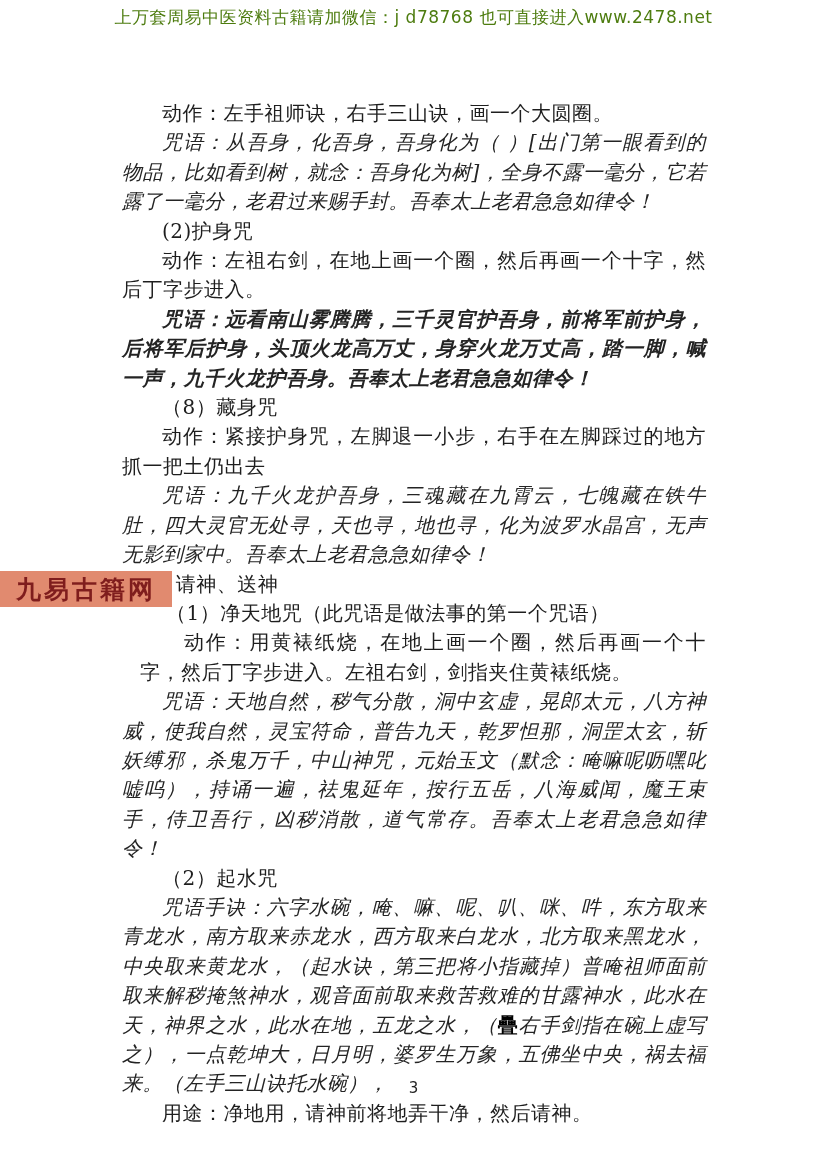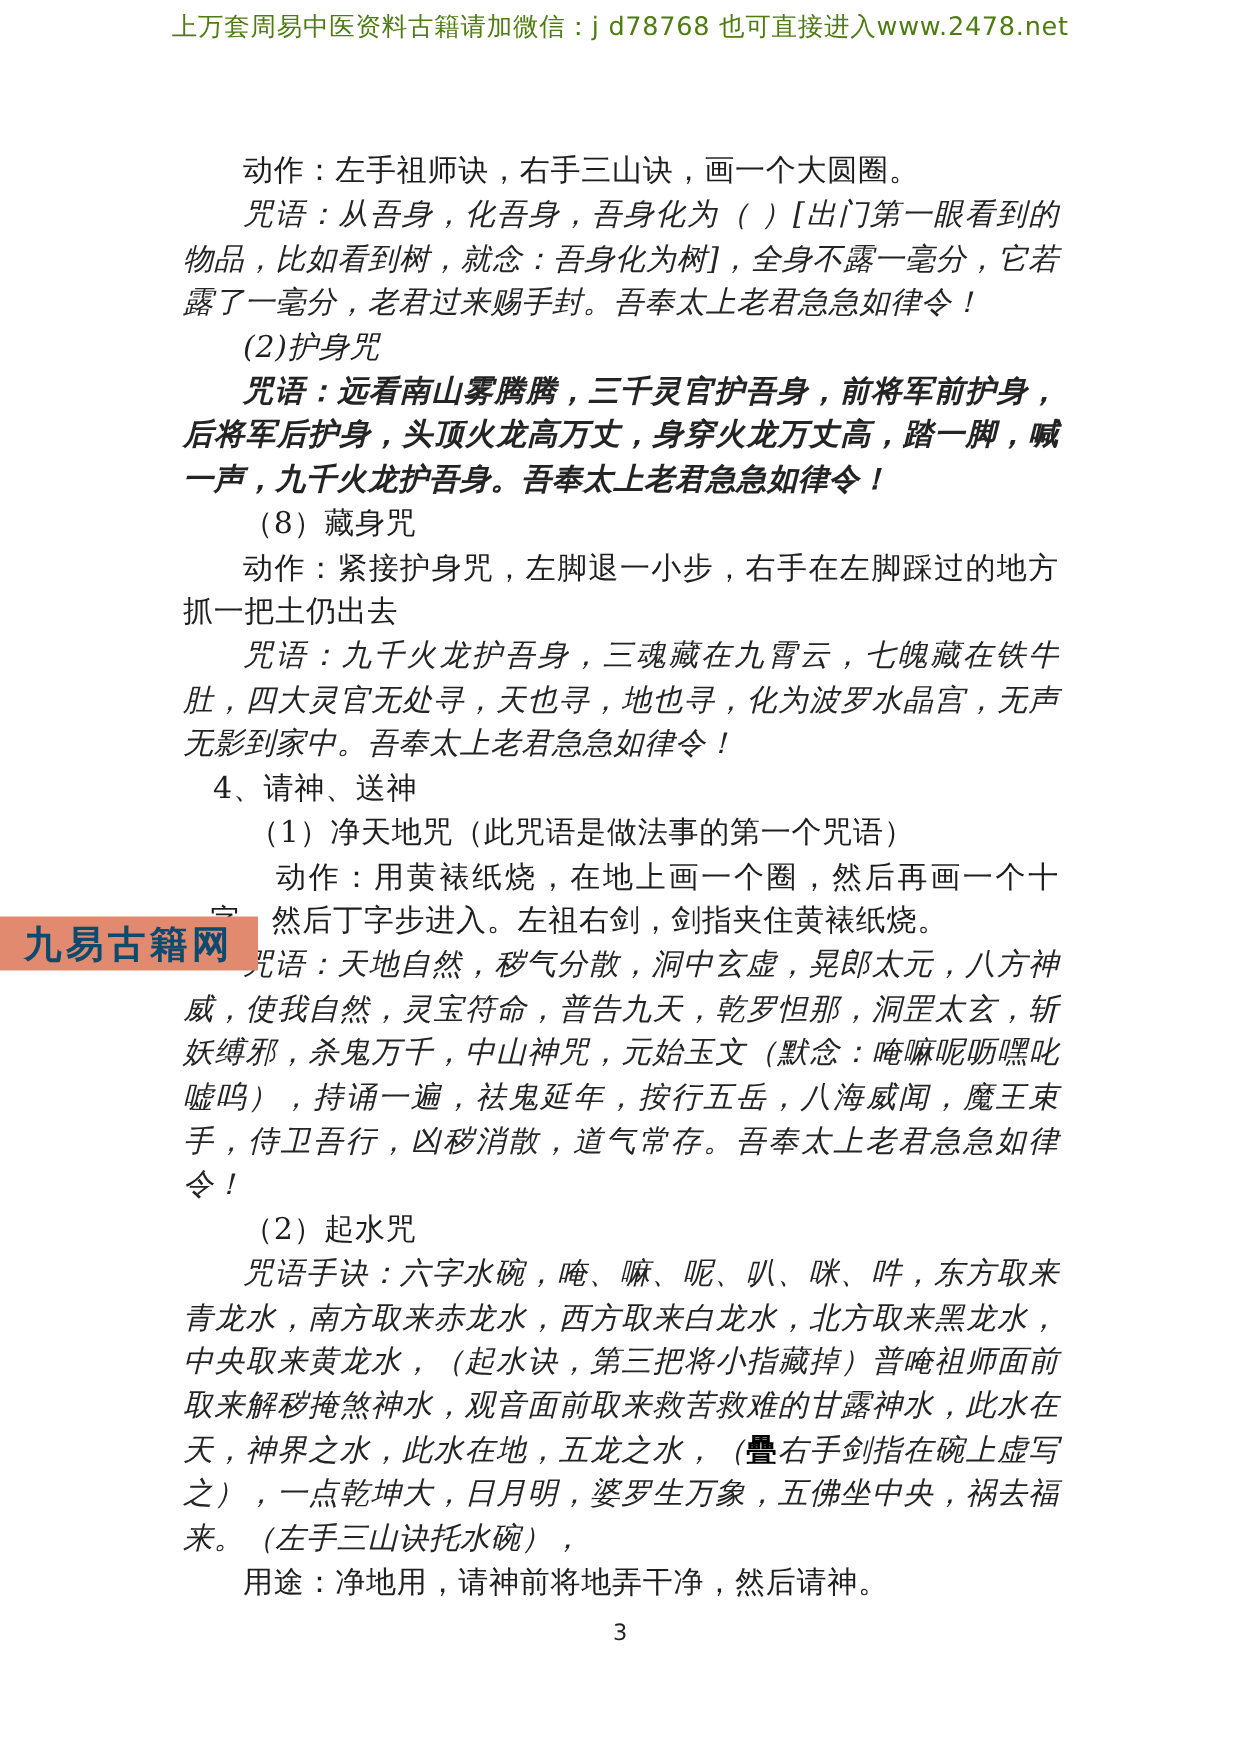--- a/index.html
+++ b/index.html
@@ -54,28 +54,29 @@
     font-size:15px; color:#222;
   }
 </style>
 </head>
 <body>
 
 <div class="page">
 
   <div class="header">上万套周易中医资料古籍请加微信：j d78768 也可直接进入www.2478.net</div>
 
-  <div class="watermark" style="background: rgb(225, 138, 111); color: #0c4a6e; margin-top: 40px;">
+  <div class="watermark" style="background: rgb(225, 138, 111); color: #7f1d1d;">
     <span>九易古籍网</span>
   </div>
 
   <div class="content">
       <p class="para song" style="text-indent: 2em;">动作：左手祖师诀，右手三山诀，画一个大圆圈。</p>
       <p class="para kai" style="text-indent: 2em;">咒语：从吾身，化吾身，吾身化为（  ）[出门第一眼看到的物品，比如看到树，就念：吾身化为树]，全身不露一毫分，它若露了一毫分，老君过来赐手封。吾奉太上老君急急如律令！</p>
-      <p class="para song" style="text-indent: 2em; font-style: italic;">(2)护身咒</p>
+      <p class="para song" style="text-indent: 2em;">(2)护身咒</p>
+      <p class="para song" style="text-indent: 2em;">动作：左祖右剑，在地上画一个圈，然后再画一个十字，然后丁字步进入。</p>
       <p class="para kai" style="text-indent: 2em; font-weight: bold;">咒语：远看南山雾腾腾，三千灵官护吾身，前将军前护身，后将军后护身，头顶火龙高万丈，身穿火龙万丈高，踏一脚，喊一声，九千火龙护吾身。吾奉太上老君急急如律令！</p>
       <p class="para song" style="text-indent: 2em;">（8）藏身咒</p>
       <p class="para song" style="text-indent: 2em;">动作：紧接护身咒，左脚退一小步，右手在左脚踩过的地方抓一把土仍出去</p>
       <p class="para kai" style="text-indent: 2em;">咒语：九千火龙护吾身，三魂藏在九霄云，七魄藏在铁牛肚，四大灵官无处寻，天也寻，地也寻，化为波罗水晶宫，无声无影到家中。吾奉太上老君急急如律令！</p>
       <p class="para song" style="text-indent: 1em;">4、请神、送神</p>
       <p class="para song" style="text-indent: 2.2em;">（1）净天地咒（此咒语是做法事的第一个咒语）</p>
       <p class="para song" style="text-indent: 2.2em; margin-left: 0.9em;">动作：用黄裱纸烧，在地上画一个圈，然后再画一个十字，然后丁字步进入。左祖右剑，剑指夹住黄裱纸烧。</p>
       <p class="para kai" style="text-indent: 2em;">咒语：天地自然，秽气分散，洞中玄虚，晃郎太元，八方神威，使我自然，灵宝符命，普告九天，乾罗怛那，洞罡太玄，斩妖缚邪，杀鬼万千，中山神咒，元始玉文（默念：唵嘛呢呖嘿叱嘘呜），持诵一遍，祛鬼延年，按行五岳，八海威闻，魔王束手，侍卫吾行，凶秽消散，道气常存。吾奉太上老君急急如律令！</p>
       <p class="para song" style="text-indent: 2em;">（2）起水咒</p>
       <p class="para kai" style="text-indent: 2em;"><span>咒语手诀：六字水碗，唵、嘛、呢、叭、咪、吽，东方取来青龙水，南方取来赤龙水，西方取来白龙水，北方取来黑龙水，中央取来黄龙水，（起水诀，第三把将小指藏掉）普唵祖师面前取来解秽掩煞神水，观音面前取来救苦救难的甘露神水，此水在天，神界之水，此水在地，五龙之水，（</span><span class="talisman">疊</span><span>右手剑指在碗上虚写之），一点乾坤大，日月明，婆罗生万象，五佛坐中央，祸去福来。（左手三山诀托水碗），</span></p>

